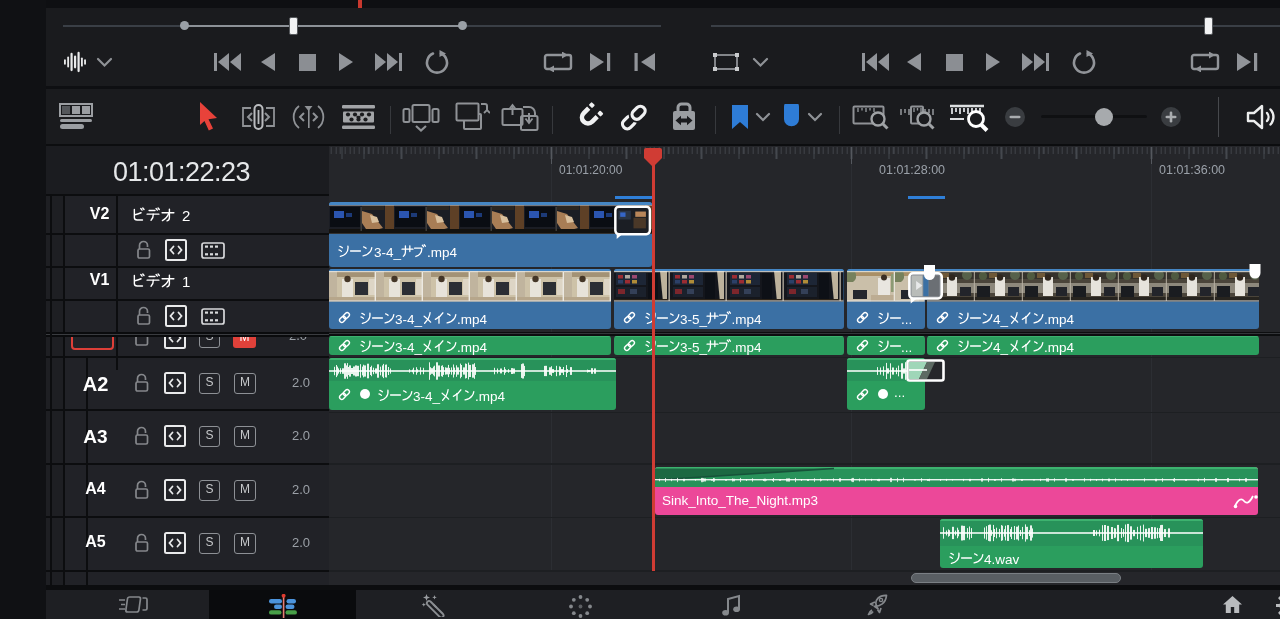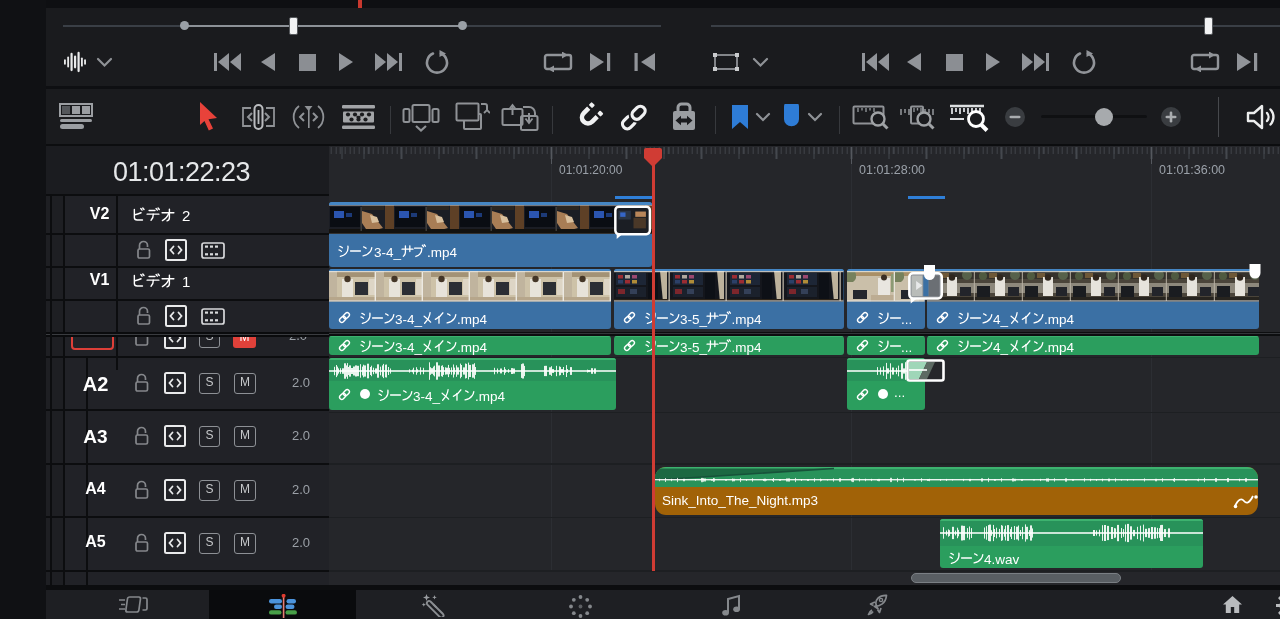--- a/index.html
+++ b/index.html
@@ -668,21 +668,21 @@
 <div class="ab" style="left:283px;top:146px;width:997px;height:439px;background:#25262a;overflow:hidden;" id="tl">
 <div class="ab" style="left:0;top:1px;width:997px;height:7px;background-image:repeating-linear-gradient(to right,#404349 0,#404349 1px,transparent 1px,transparent 4.6875px);background-position-x:1.7px;"></div>
 <div class="ab" style="left:0;top:1px;width:997px;height:12px;background-image:repeating-linear-gradient(to right,#45484e 0,#45484e 1px,transparent 1px,transparent 37.5px);background-position-x:34.5px;"></div>
 <div class="ab" style="left:222px;top:1px;width:1px;height:17px;background:#55585e;"></div>
 <div class="ab" style="left:222px;top:18px;width:1px;height:407px;background:#2c2e33;"></div>
 <div class="ab" style="left:522px;top:1px;width:1px;height:17px;background:#55585e;"></div>
 <div class="ab" style="left:522px;top:18px;width:1px;height:407px;background:#2c2e33;"></div>
 <div class="ab" style="left:822px;top:1px;width:1px;height:17px;background:#55585e;"></div>
 <div class="ab" style="left:822px;top:18px;width:1px;height:407px;background:#2c2e33;"></div>
 <div class="ab" style="left:230px;top:17px;font-size:12px;color:#9aa0a8;">01:01:20:00</div>
-<div class="ab" style="left:530px;top:17px;font-size:12.5px;color:#9aa0a8;">01:01:28:00</div>
+<div class="ab" style="left:550px;top:17px;font-size:12.5px;color:#9aa0a8;">01:01:28:00</div>
 <div class="ab" style="left:830px;top:17px;font-size:12.5px;color:#9aa0a8;">01:01:36:00</div>
 <div class="ab" style="left:286px;top:50px;width:37px;height:2.5px;background:#2f7fd8;"></div>
 <div class="ab" style="left:579px;top:50px;width:37px;height:2.5px;background:#2f7fd8;"></div>
 <div class="ab" style="left:0;top:185.5px;width:997px;height:4.5px;background:#0d0e10;"></div>
 <div class="ab" style="left:0;top:187px;width:997px;height:1px;background:#34363a;"></div>
 <div class="ab" style="left:0;top:210.5px;width:997px;height:1.5px;background:#1d1f22;"></div>
 <div class="ab" style="left:0;top:265.5px;width:997px;height:1.5px;background:#1d1f22;"></div>
 <div class="ab" style="left:0;top:317px;width:997px;height:1.5px;background:#1d1f22;"></div>
 <div class="ab" style="left:0;top:370.5px;width:997px;height:1.5px;background:#1d1f22;"></div>
 <div class="ab" style="left:0;top:424px;width:997px;height:1.5px;background:#1d1f22;"></div>
@@ -1022,21 +1022,21 @@
             <rect x="58.0" y="2.2" width="1" height="17.6"></rect>
           </g>
           <rect x="0" y="10.2" width="77.5" height="1.6" fill="#fff" opacity="0.95"></rect>
         </svg>
 <svg class="ab" style="left:9px;top:30px" width="13" height="13" viewBox="0 0 100 100">
           <use href="#klink"></use>
         </svg>
 <div class="ab" style="left:31px;top:31.5px;width:10px;height:10px;border-radius:50%;background:#fff;"></div>
 <div class="ab" style="left:47px;top:27px;color:#fff;font-size:13.5px;">...</div>
 </div>
-<div class="ab" style="left:326px;top:321px;width:603px;height:47.5px;border-radius:11px;overflow:hidden;background:#a16207;">
+<div class="ab" style="left:326px;top:321px;width:603px;height:47.5px;border-radius:3px;overflow:hidden;background:#ec4899;">
 <div class="ab" style="left:0;top:0;width:603px;height:2px;background:#3db26f;"></div>
 <div class="ab" style="left:0;top:2px;width:603px;height:17.5px;background:#28925a;"></div>
 <svg class="ab" style="left:0;top:0" width="603" height="20">
           <path d="M0,13 L179,1.5 L0,1.5 Z" fill="#1c6842"></path>
           <path d="M0,13 L179,1.5" stroke="#17523a" stroke-width="1.5"></path>
         </svg>
 <svg class="ab" style="left:0;top:2px" width="603" height="18">
           <g fill="#fff" opacity="0.75">
             <rect x="4.0" y="9.8" width="1" height="2.4"></rect>
             <rect x="10.0" y="9.0" width="1" height="4.0"></rect>

